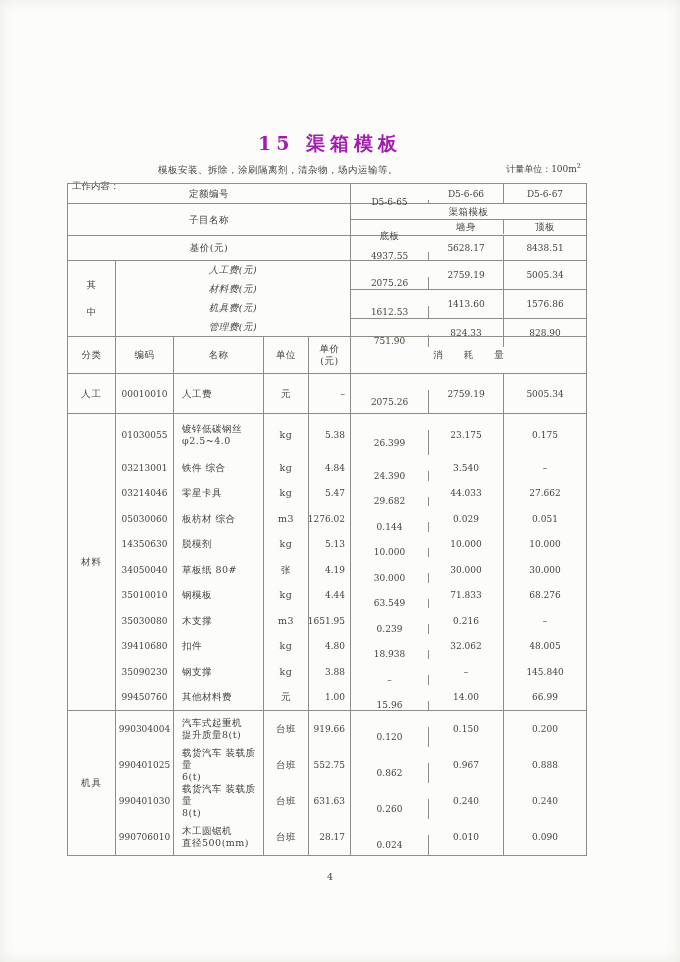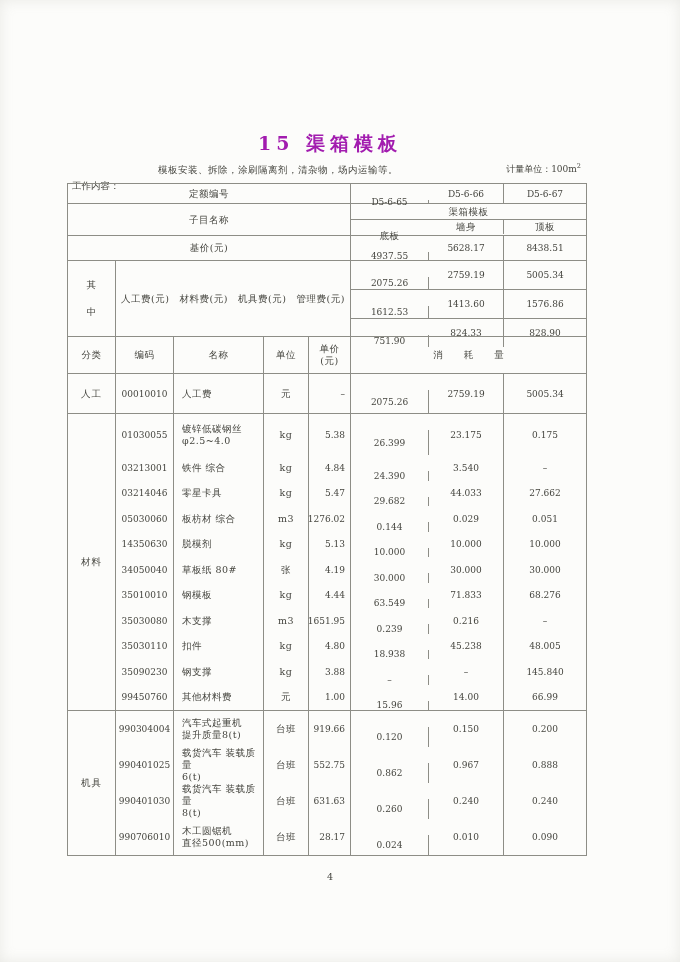--- a/index.html
+++ b/index.html
@@ -57,21 +57,21 @@
   .w235{width:235px;flex:0 0 235px;}
   .w283{width:283px;flex:0 0 283px;}
   .w470{width:470px;flex:0 0 470px;}
 
   .name{
     flex-direction:column;align-items:flex-start;justify-content:center;
     padding-left:8px;
   }
   .price{justify-content:flex-end;padding-right:5px;}
   .num{font-size:9px;letter-spacing:0;}
-  .fee-labels{justify-content:space-around;align-items:center;}
+  .fee-labels{flex-direction:column;justify-content:space-around;align-items:center;font-style:italic;}
   .fee-labels div{height:18px;display:flex;align-items:center;}
   .fee-vals .r{flex:1;}
   .fee-vals .r:not(:last-child){border-bottom:1px solid var(--ln);}
   .vert{flex-direction:column;justify-content:space-around;padding:10px 0;}
   .consume{letter-spacing:9px;padding-left:9px;}
   .cat{letter-spacing:1px;}
   .mrow{display:flex;}
   .pagenum{position:absolute;top:871px;left:0;width:660px;text-align:center;font-size:9.5px;}
 </style>
 </head>
@@ -265,28 +265,28 @@
           <div>木支撑</div>
         </div>
         <div class="c w45">m3</div>
         <div class="c w42 price num">1651.95</div>
         <div class="c w78 num">0.239</div>
         <div class="c w75 num">0.216</div>
         <div class="c w82 num">–</div>
       </div>
 
       <div class="mrow" style="height:25.5px">
-        <div class="c w58 num">35030110</div>
+        <div class="c w58 num">39410680</div>
         <div class="c w90 name">
           <div>扣件</div>
         </div>
         <div class="c w45">kg</div>
         <div class="c w42 price num">4.80</div>
         <div class="c w78 num">18.938</div>
-        <div class="c w75 num">45.238</div>
+        <div class="c w75 num">32.062</div>
         <div class="c w82 num">48.005</div>
       </div>
 
       <div class="mrow" style="height:25.5px">
         <div class="c w58 num">35090230</div>
         <div class="c w90 name">
           <div>钢支撑</div>
         </div>
         <div class="c w45">kg</div>
         <div class="c w42 price num">3.88</div>

